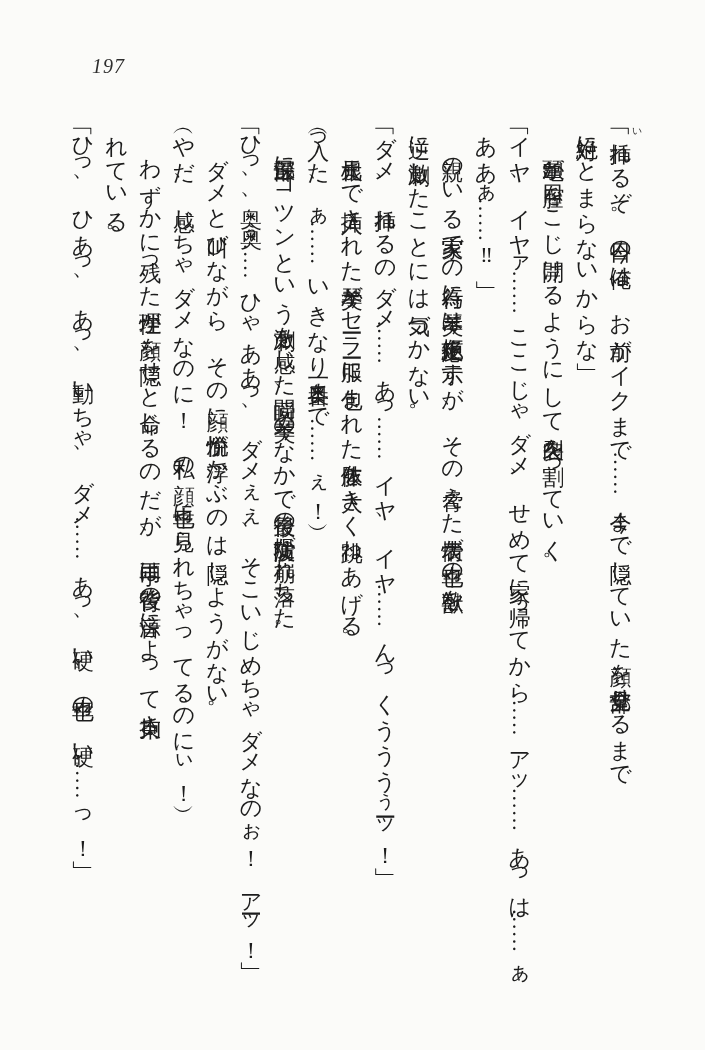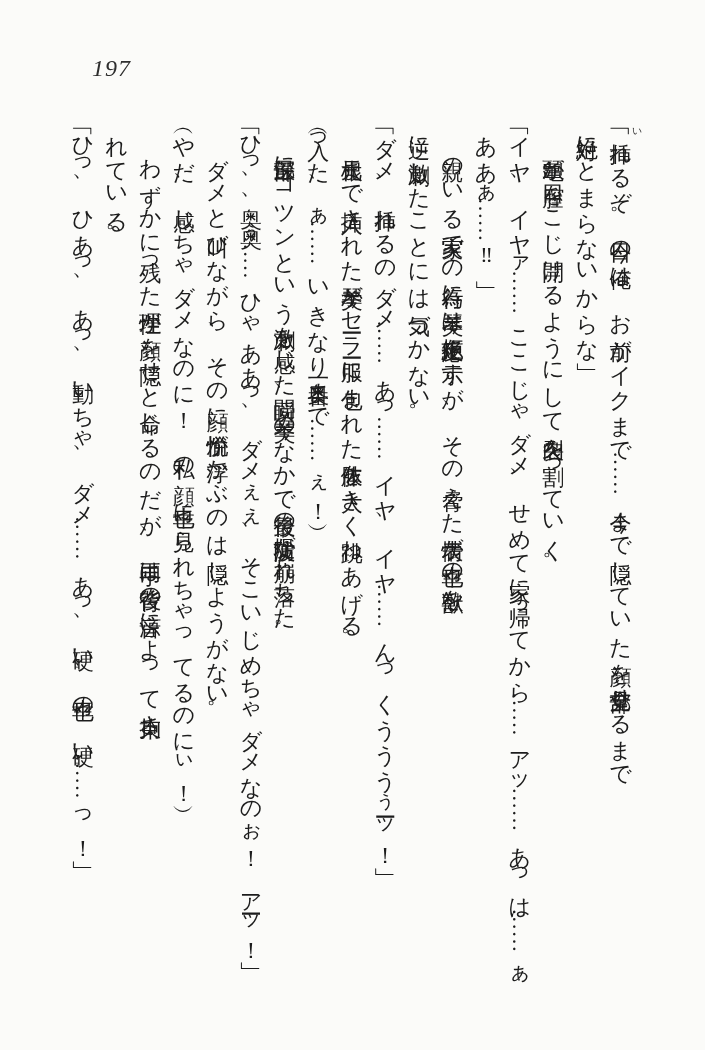--- a/index.html
+++ b/index.html
@@ -14,21 +14,21 @@
     position: relative;
     width: 705px;
     height: 1050px;
     background: #fbfbf9;
     overflow: hidden;
   }
   .page-number {
     position: absolute;
     top: 55px;
     left: 92px;
-    font-size: 24px;
+    font-size: 20px;
     font-style: italic;
     letter-spacing: 1px;
     color: #2e2e2e;
   }
   .text-block {
     position: absolute;
     top: 121px;
     right: 63px;
     height: 838px;
     writing-mode: vertical-rl;

